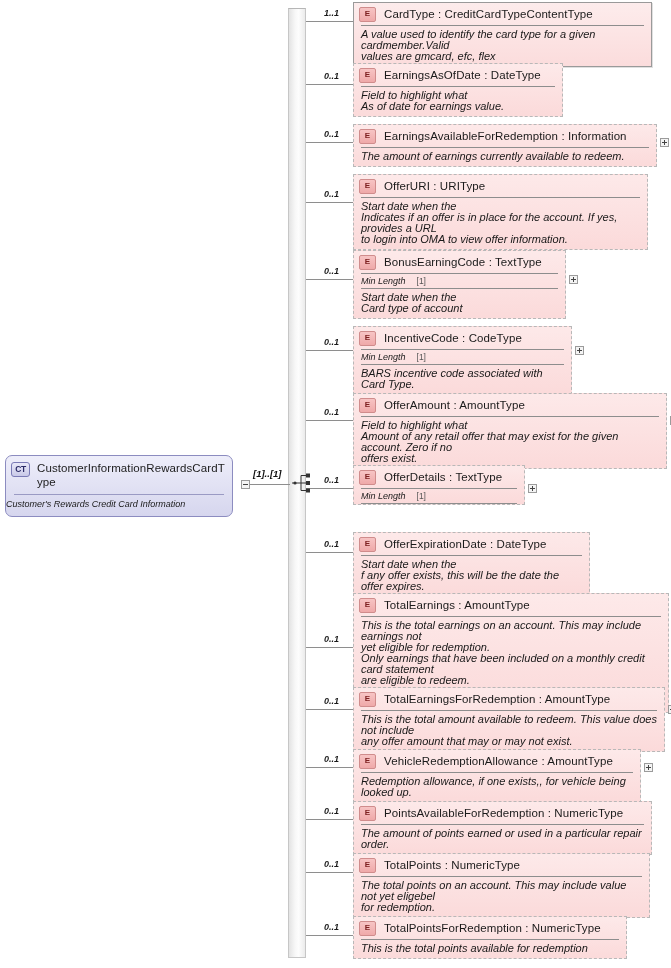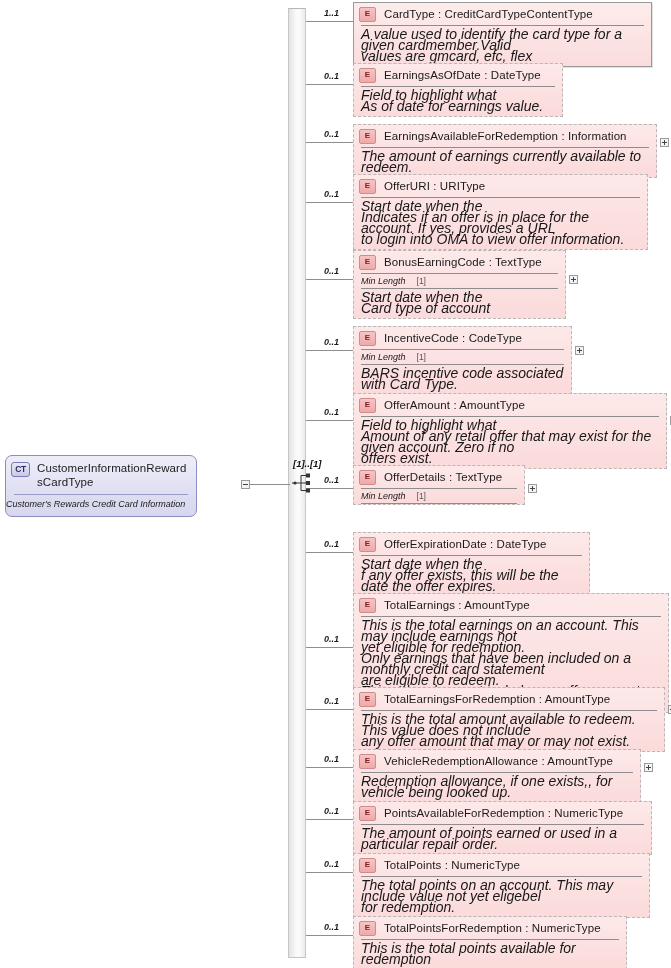--- a/index.html
+++ b/index.html
@@ -10,21 +10,21 @@
     position:relative;
     overflow:hidden;
     -webkit-font-smoothing:antialiased;
   }
   #diagram{position:absolute;left:0;top:0;width:671px;height:968px;}
 
   
   .ct-node{
     position:absolute;
     left:5px; top:455px;
-    width:192px;
+    width:228px;
     border:1px solid #8c8cc0;
     border-radius:7px;
     background:linear-gradient(to bottom,#eeeefa 0%,#e2e2f4 48%,#d6d6ee 100%);
     box-sizing:border-box;
     overflow:hidden;
   }
   .ct-head{
     display:flex;align-items:flex-start;
     padding:5px 6px 4px 5px;
   }
@@ -131,21 +131,21 @@
     text-align:right;
   }
   .el-sep{height:1px;background:#8d8d8d;margin:0 7px;}
   .facet{
     display:flex;align-items:baseline;
     padding:2px 7px 2px 7px;
     font-size:9px;font-style:italic;color:#1a1a1a;
   }
   .facet-val{margin-left:11px;font-style:normal;font-size:8.5px;color:#555;}
   .el-doc{
-    font-size:14px;font-style:italic;color:#181818;
+    font-size:11px;font-style:italic;color:#181818;
     padding:3px 7px 4px 7px;
     line-height:11px;
     white-space:pre-line;
   }
 
   
   .hline{position:absolute;height:1px;background:#8e8e8e;}
   .occ{
     position:absolute;
     font-size:9px;font-style:italic;font-weight:bold;color:#1a1a1a;
@@ -212,21 +212,21 @@
       <div class="ct-badge">CT</div>
       <div class="ct-title">CustomerInformationRewardsCardType</div>
     </div>
     <div class="ct-sep"></div>
     <div class="ct-doc">Customer's Rewards Credit Card Information</div>
   </div>
 
   <div class="toggle" style="left:241px;top:480px;"></div>
 
   <div class="hline" style="left:250px;top:484px;width:40px;"></div>
-  <div class="occ-root" style="left:253px;top:458px;margin-left:40px;">[1]..[1]</div>
+  <div class="occ-root" style="left:253px;top:468px;">[1]..[1]</div>
 
 <div class="el required" style="left: 353px; top: 2px; width: 299px;">
       <div class="el-head">
         <div class="el-badge">E</div>
         <div class="el-title">CardType : CreditCardTypeContentType</div>
       </div>
       <div class="el-sep"></div>
       <div class="el-doc">A value used to identify the card type for a given cardmember.Valid
 values are gmcard, efc, flex</div>
     </div>

